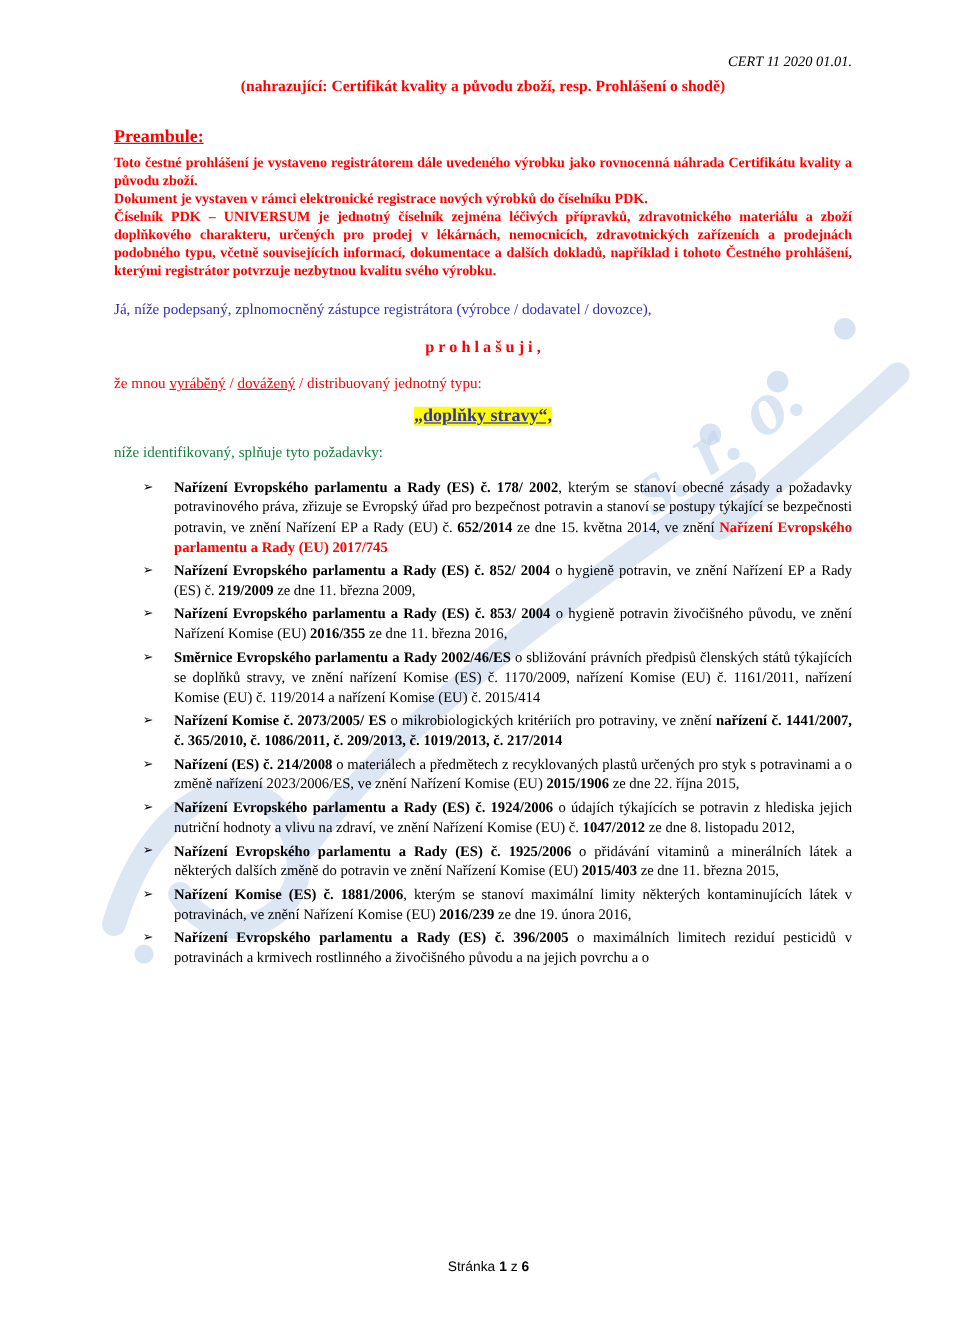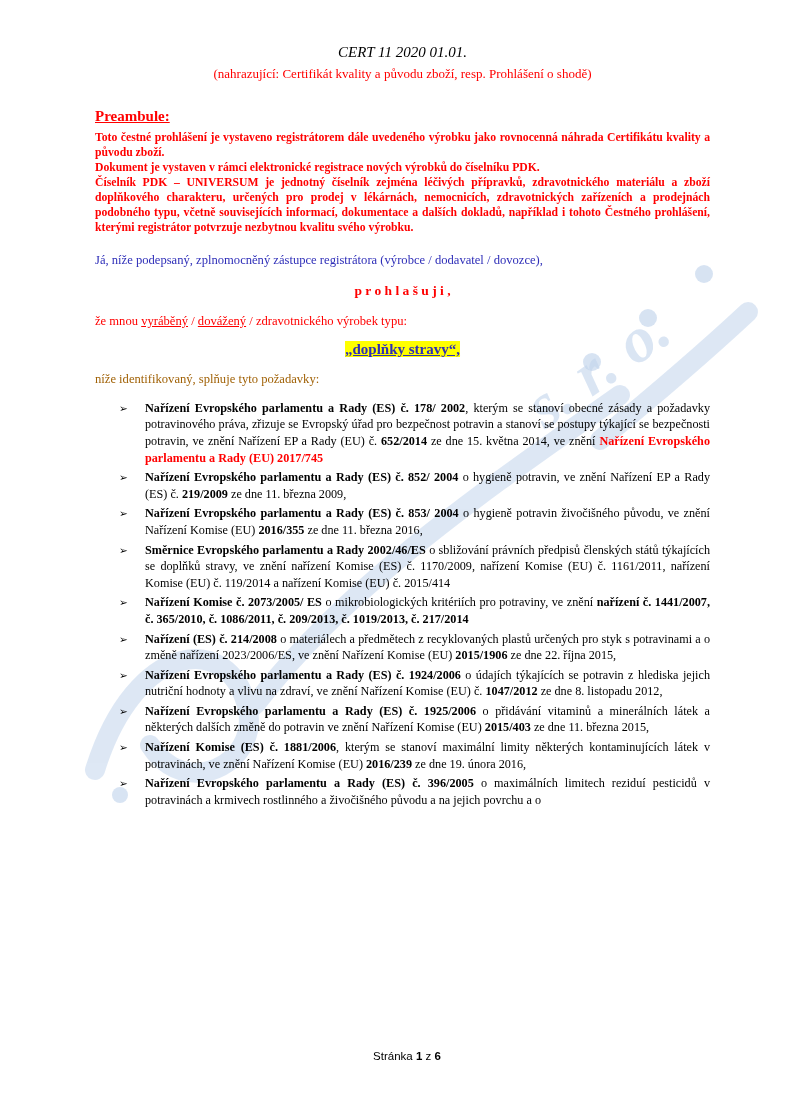--- a/index.html
+++ b/index.html
@@ -9,32 +9,32 @@
     --wm:#c3d5ec;
   }
   html,body{margin:0;padding:0;background:#ffffff;}
   .page{
     position:relative;width:800px;height:1100px;margin:0 auto;
     background:#ffffff;overflow:hidden;
     font-family:"Liberation Serif",serif;color:#000;
   }
   .watermark{position:absolute;inset:0;z-index:0;pointer-events:none;}
   .content{position:absolute;left:95px;right:90px;top:0;z-index:1;}
-  .doc-code{margin-top:44px;text-align:center;font-style:italic;font-size:15px;}
+  .doc-code{margin-top:44px;text-align:right;font-style:italic;font-size:12px;}
   .title{margin-top:30px;text-align:center;color:var(--red);font-weight:bold;font-size:22px;}
-  .subtitle{margin-top:5px;text-align:center;color:var(--red);font-weight:normal;font-size:13px;}
+  .subtitle{margin-top:5px;text-align:center;color:var(--red);font-weight:bold;font-size:13px;}
   .preambule-h{margin-top:26px;color:var(--red);font-weight:bold;font-size:15px;text-decoration:underline;}
   .preamble-wrap{margin-top:6px;}
   .preamble-p{margin:0;color:var(--red);font-weight:bold;font-size:11.7px;line-height:1.28;text-align:justify;}
   .intro{margin-top:17px;text-align:left;color:var(--blue);font-size:12.6px;}
   .verb{margin-top:15px;text-align:center;color:var(--red);font-weight:bold;font-size:13.5px;}
   .type-line{margin-top:15px;color:var(--red);font-size:12.6px;}
   .product-type{margin-top:12px;text-align:center;font-size:15px;}
   .product-type .hl{background:var(--hl);color:var(--blue);font-weight:bold;text-decoration:underline;}
-  .identified{margin-top:14px;font-size:12.6px;color:#a16207;}
+  .identified{margin-top:14px;font-size:12.6px;color:#15803d;}
   .req-list{margin:13px 0 0 0;padding:0 0 0 50px;list-style:none;}
   .req-list li{
     position:relative;text-align:justify;font-size:12.2px;line-height:1.36;margin:0 0 3px 0;
   }
   .req-list li::before{
     content:"\27A2";position:absolute;left:-26px;top:1px;
     font-family:"DejaVu Sans",sans-serif;font-size:10.5px;color:#000;
   }
   .b{font-weight:bold;}
   .red{color:var(--red);}
@@ -76,21 +76,21 @@
     <div class="preamble-wrap">
         <p class="preamble-p">Toto čestné prohlášení je vystaveno registrátorem dále uvedeného výrobku jako rovnocenná náhrada Certifikátu kvality a původu zboží.</p>
         <p class="preamble-p">Dokument je vystaven v rámci elektronické registrace nových výrobků do číselníku PDK.</p>
         <p class="preamble-p">Číselník PDK – UNIVERSUM je jednotný číselník zejména léčivých přípravků, zdravotnického materiálu a zboží doplňkového charakteru, určených pro prodej v lékárnách, nemocnicích, zdravotnických zařízeních a prodejnách podobného typu, včetně souvisejících informací, dokumentace a dalších dokladů, například i tohoto Čestného prohlášení, kterými registrátor potvrzuje nezbytnou kvalitu svého výrobku.</p>
       </div>
 
     <div class="intro">Já, níže podepsaný, zplnomocněný zástupce registrátora (výrobce / dodavatel / dovozce),</div>
 
     <div class="verb">p r o h l a š u j i ,</div>
 
-    <div class="type-line"><span>že mnou </span><span class="u">vyráběný</span><span> / </span><span class="u">dovážený</span><span>  / zdravotnického výrobek typu:</span></div>
+    <div class="type-line"><span>že mnou </span><span class="u">vyráběný</span><span> / </span><span class="u">dovážený</span><span>  / distribuovaný jednotný typu:</span></div>
 
     <div class="product-type">
       <span class="hl">„doplňky stravy“,</span>
     </div>
 
     <div class="identified">níže identifikovaný, splňuje tyto požadavky:</div>
 
     <ul class="req-list">
         <li><span class="b">Nařízení Evropského parlamentu a Rady (ES) č. 178/ 2002</span><span>, kterým se stanoví obecné zásady a požadavky potravinového práva, zřizuje se Evropský úřad pro bezpečnost potravin a stanoví se postupy týkající se bezpečnosti potravin, ve znění Nařízení EP a Rady (EU) č. </span><span class="b">652/2014</span><span> ze dne 15. května 2014, ve znění </span><span class="b red">Nařízení Evropského parlamentu a Rady (EU) 2017/745</span></li>
         <li><span class="b">Nařízení Evropského parlamentu a Rady (ES) č. 852/ 2004</span><span> o hygieně potravin, ve znění Nařízení EP a Rady (ES) č. </span><span class="b">219/2009</span><span> ze dne 11. března 2009,</span></li>

